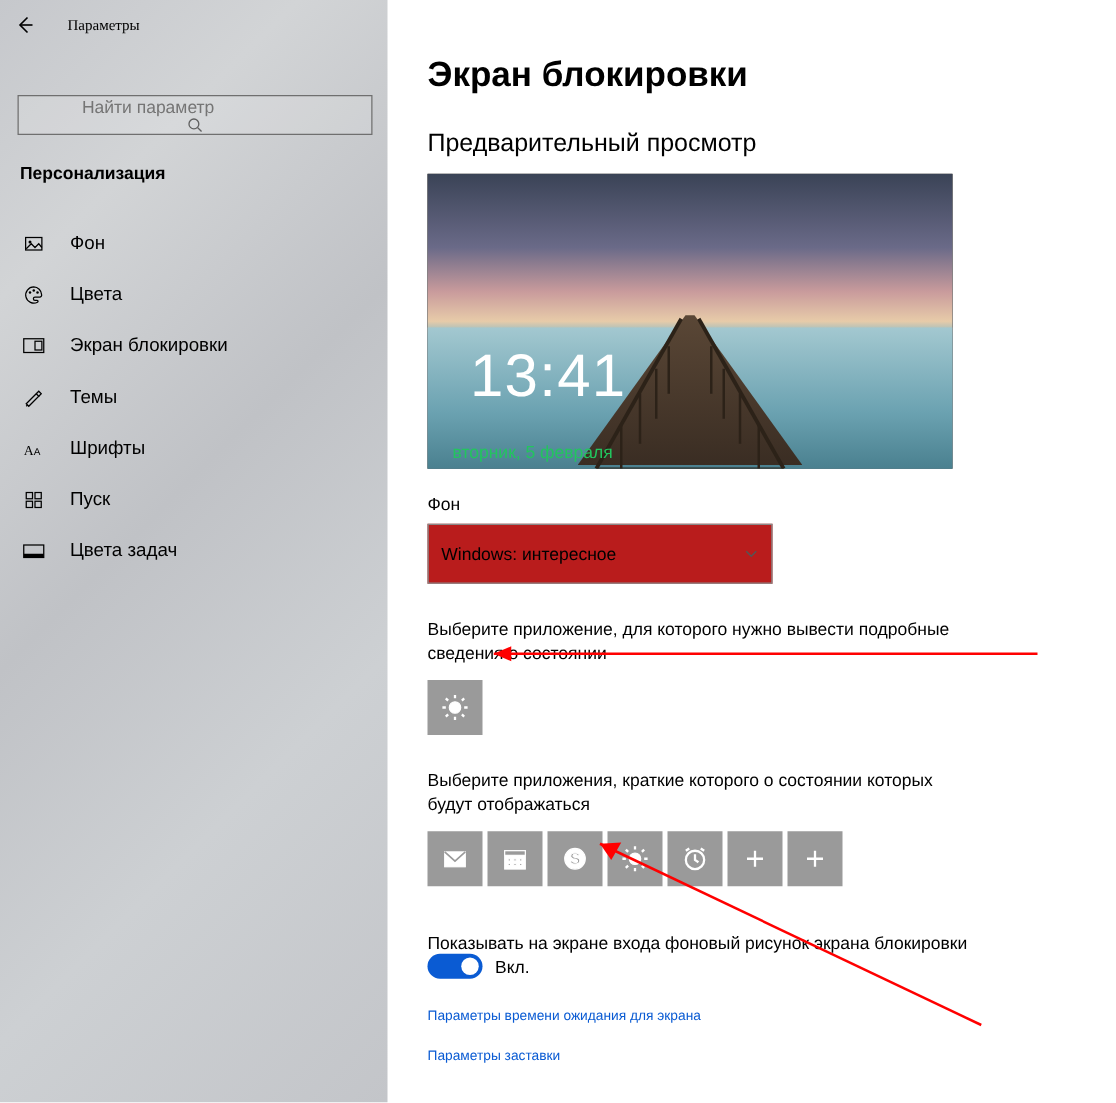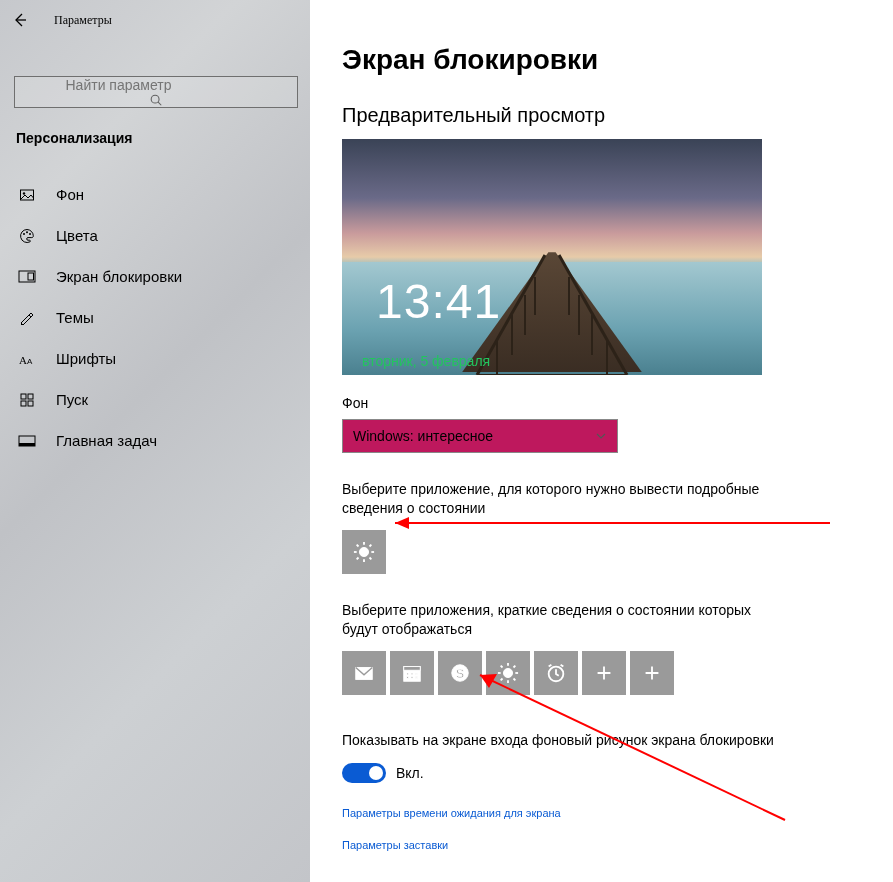--- a/index.html
+++ b/index.html
@@ -83,37 +83,37 @@
     position:absolute; left:34px; bottom:46px;
     color:#fff; font-size:48px; font-weight:300; letter-spacing:1px;
   }
   .pv-date{
     position:absolute; left:20px; bottom:6px;
     color:#22c55e; font-size:14px; font-weight:400;
   }
 
   .field-label{ font-size:14px; margin-top:20px;}
   .select{
-    margin-top:8px; width:276px; height:34px;
-    border:1px solid #888; background:#be185d;
+    margin-top:8px; width:276px; height:48px;
+    border:1px solid #888; background:#b91c1c;
     display:flex; align-items:center; justify-content:space-between;
     padding:0 10px; font-size:14px; cursor:pointer;
   }
   .select svg{ width:12px; height:12px;}
 
   .sect-text{ font-size:14px; margin-top:27px; max-width:440px; line-height:1.35;}
   .tile-row{ display:flex; gap:4px; margin-top:12px; position:relative;}
   .tile{
     width:44px; height:44px; background:#9a9a9a;
     display:flex; align-items:center; justify-content:center;
     color:#fff; cursor:pointer;
   }
   .tile svg{ width:22px; height:22px; fill:#fff; stroke:#fff;}
 
-  .toggle-row{ display:flex; align-items:center; gap:10px; margin-top:14px;}
+  .toggle-row{ display:flex; align-items:center; gap:10px; }
   .toggle{
     width:44px; height:20px; border-radius:10px;
     background:#0a5bd3; position:relative; cursor:pointer;
   }
   .toggle::after{
     content:""; position:absolute; right:3px; top:3px;
     width:14px; height:14px; background:#fff; border-radius:50%;
   }
   .toggle-label{ font-size:14px;}
 
@@ -217,21 +217,21 @@
             </span>
             <span>Пуск</span>
           </div>
           <div class="nav-item">
             <span class="icon">
               <svg width="18" height="12" viewBox="0 0 18 12">
                 <rect x="1" y="1" width="16" height="10" stroke="#000" fill="none"></rect>
                 <rect x="1" y="8" width="16" height="3" fill="#000"></rect>
               </svg>
             </span>
-            <span>Главная задач</span>
+            <span>Цвета задач</span>
           </div>
         </div>
     </div>
   </div>
 
   <div class="main" style="position:relative">
     <h1 class="page-title">Экран блокировки</h1>
     <div class="subtitle">Предварительный просмотр</div>
 
     <div class="preview">
@@ -277,21 +277,21 @@
               <line x1="20" y1="12" x2="23" y2="12"></line>
               <line x1="4" y1="4" x2="6" y2="6"></line>
               <line x1="18" y1="18" x2="20" y2="20"></line>
               <line x1="18" y1="6" x2="20" y2="4"></line>
               <line x1="4" y1="20" x2="6" y2="18"></line>
             </g>
           </svg>
         </div>
       </div>
 
-    <div class="sect-text">Выберите приложения, краткие сведения о состоянии которых будут отображаться</div>
+    <div class="sect-text">Выберите приложения, краткие которого о состоянии которых будут отображаться</div>
     <div class="tile-row" id="quick-row">
         <div class="tile">
           <svg viewBox="0 0 24 24">
             <rect x="3" y="6" width="18" height="13" fill="#fff"></rect>
             <path d="M3 6 L12 14 L21 6" stroke="#9a9a9a" stroke-width="1.5" fill="none"></path>
           </svg>
         </div>
         <div class="tile">
           <svg viewBox="0 0 24 24">
             <rect x="3" y="5" width="18" height="16" fill="#fff"></rect>

